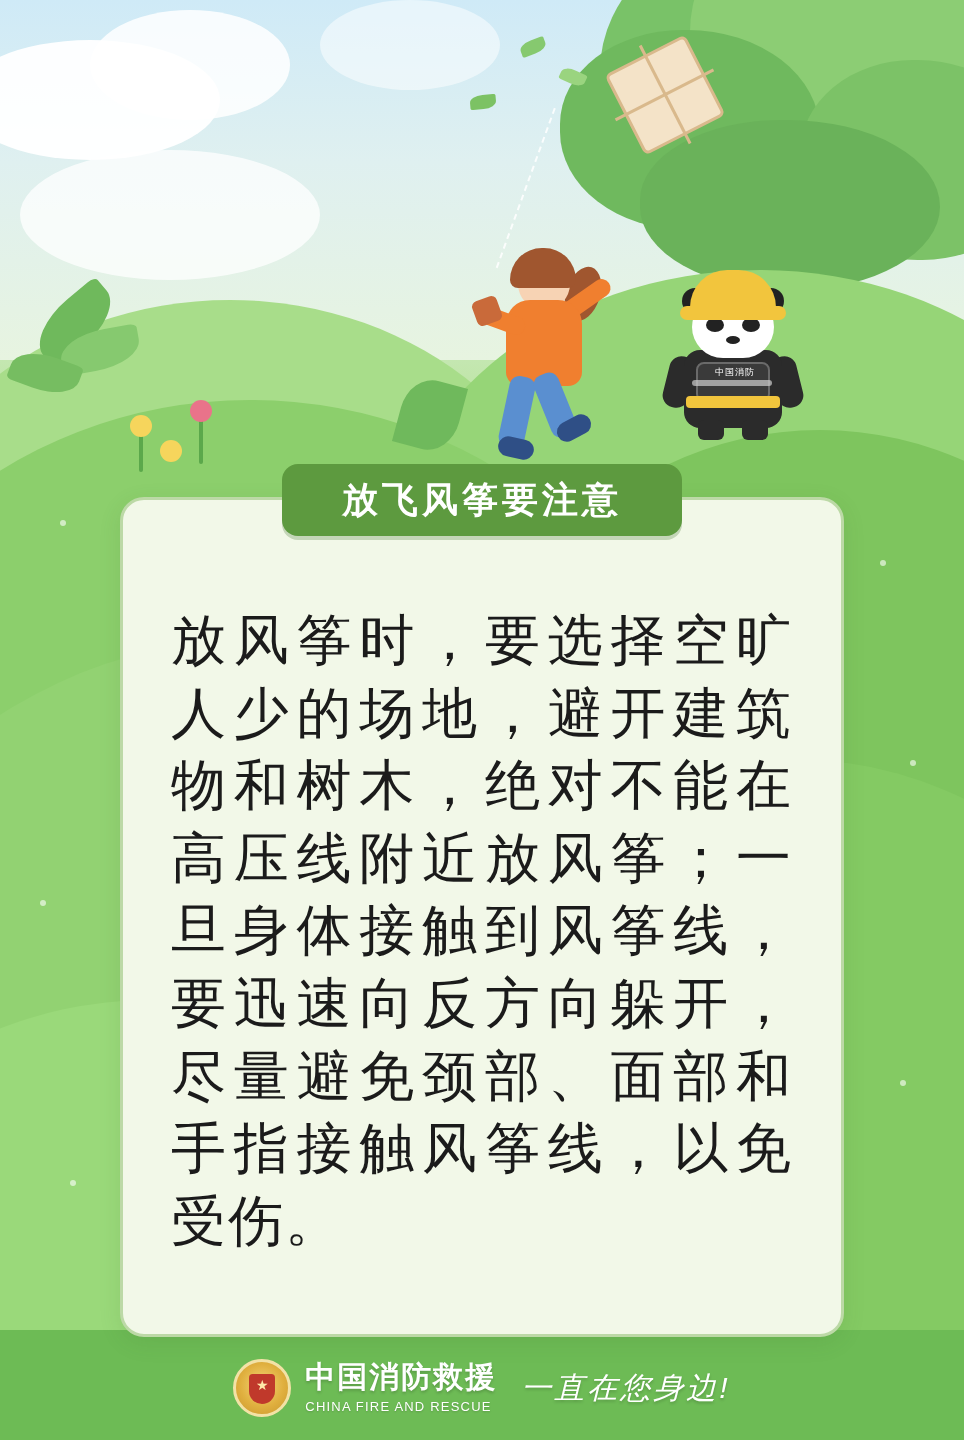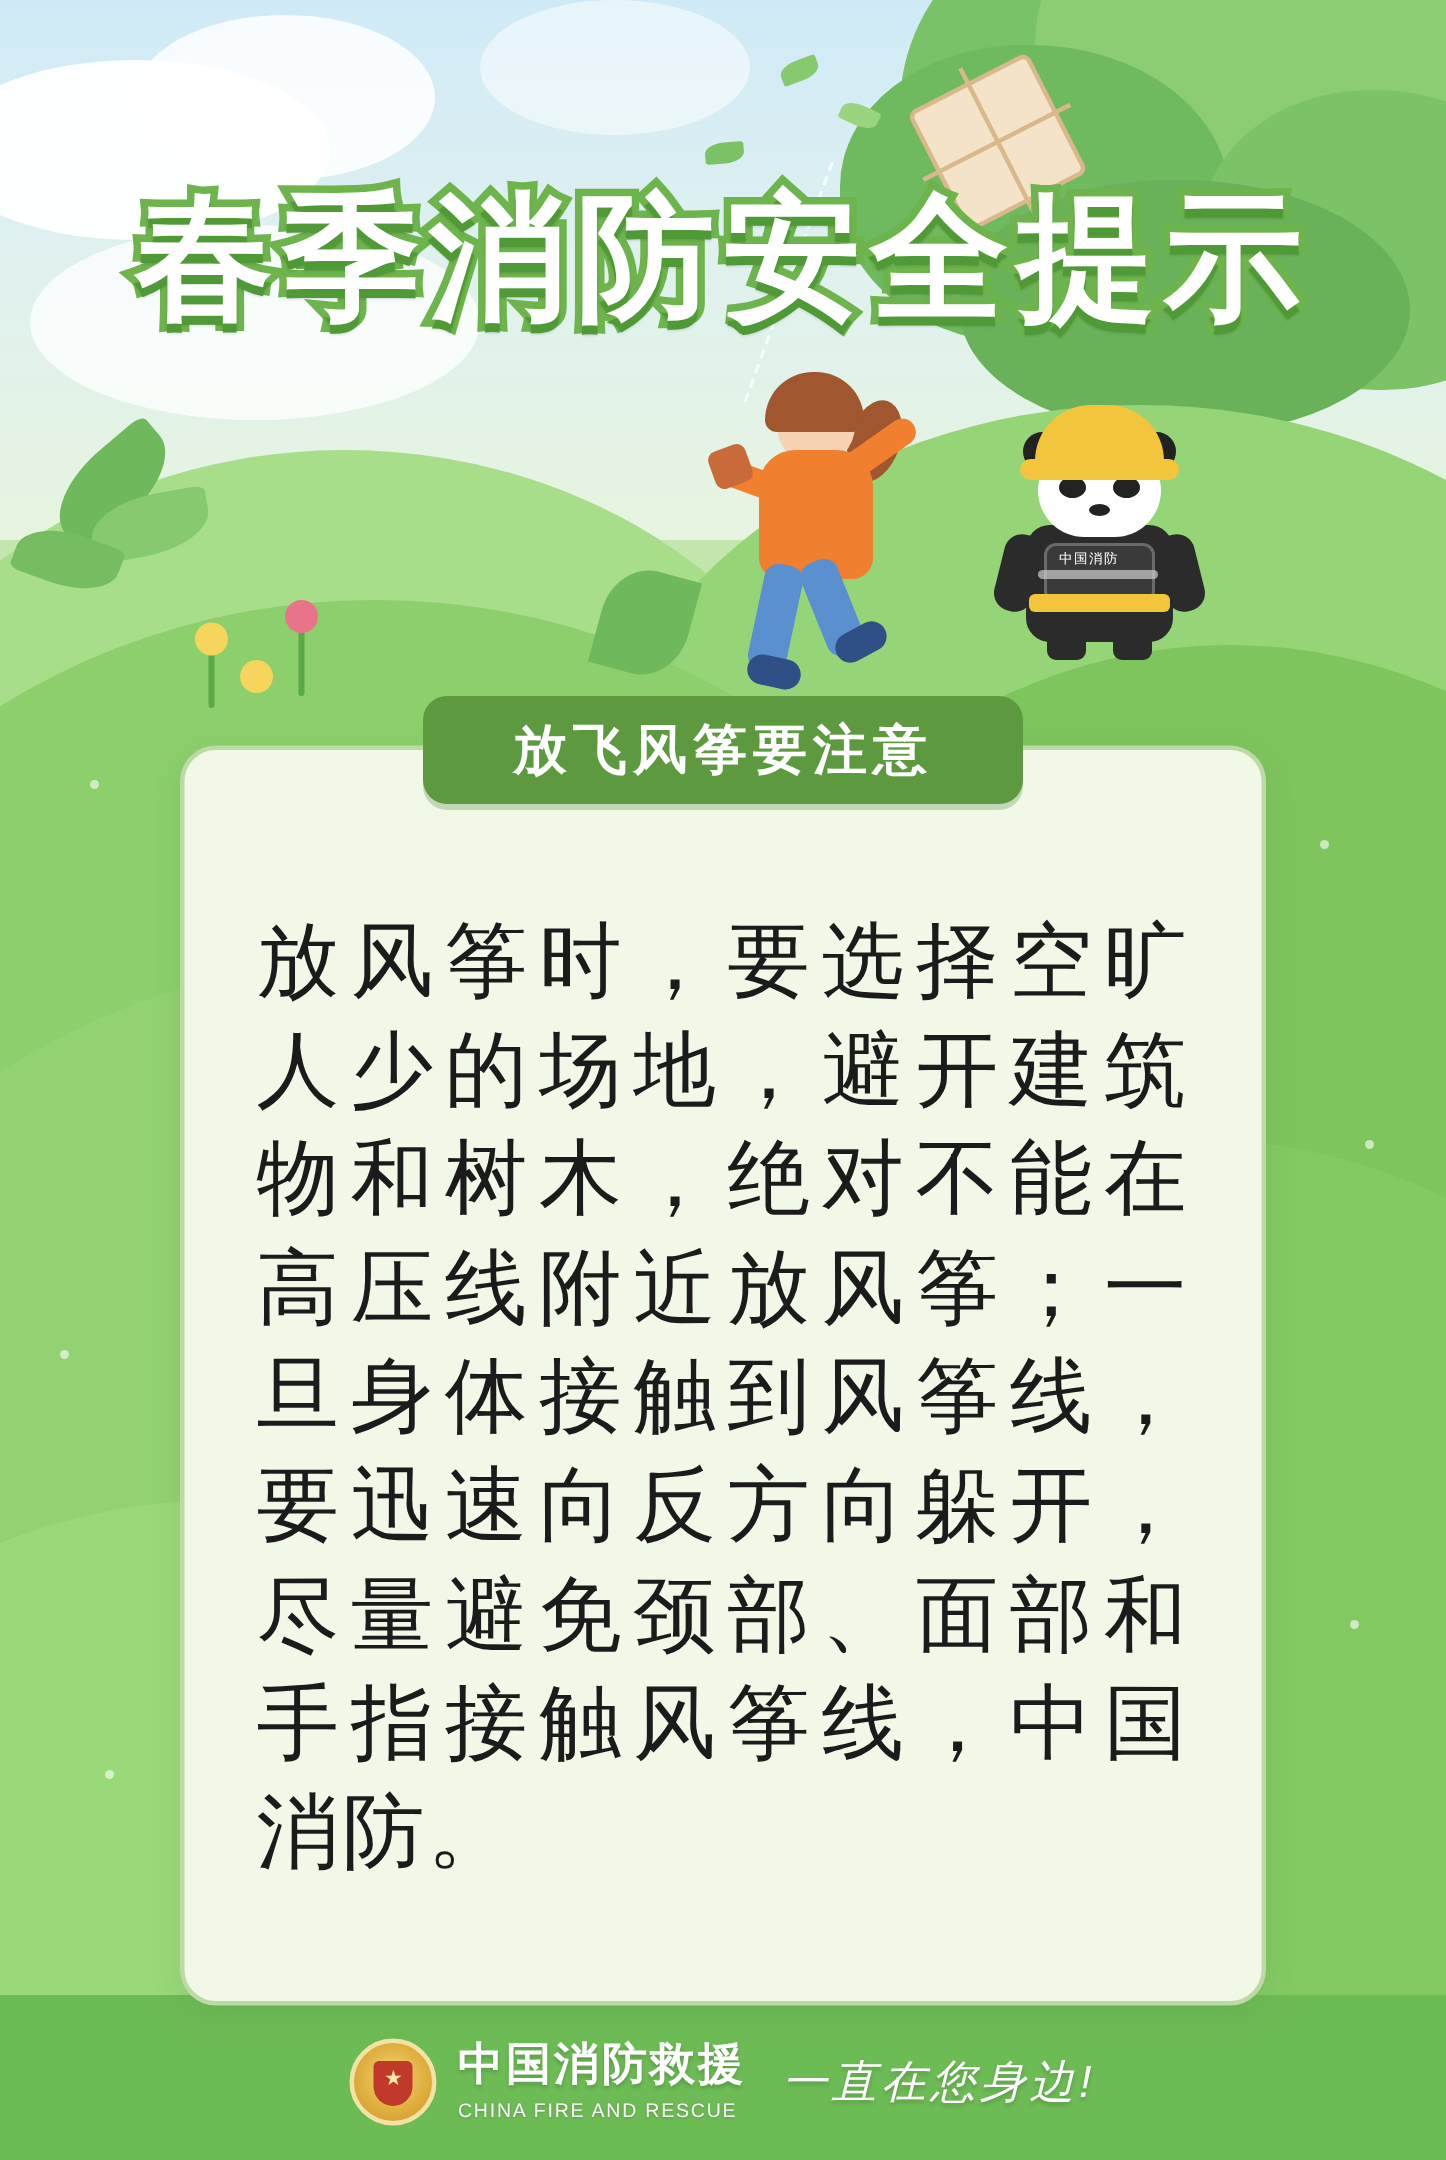--- a/index.html
+++ b/index.html
@@ -177,21 +177,21 @@
   .panda .ear-l { position:absolute; left: 20px; top: 18px; width: 26px; height: 26px; background:#222; border-radius: 50%; }
   .panda .ear-r { position:absolute; left: 96px; top: 18px; width: 26px; height: 26px; background:#222; border-radius: 50%; }
   .panda .eye-l { position:absolute; left: 44px; top: 48px; width: 18px; height: 14px; background:#222; border-radius: 50%; }
   .panda .eye-r { position:absolute; left: 80px; top: 48px; width: 18px; height: 14px; background:#222; border-radius: 50%; }
   .panda .nose { position:absolute; left: 64px; top: 66px; width: 14px; height: 8px; background:#222; border-radius: 50%; }
   .panda .body { position:absolute; left: 22px; top: 80px; width: 98px; height: 78px; background:#2b2b2b; border-radius: 16px; }
   .panda .coat { position:absolute; left: 34px; top: 92px; width: 74px; height: 40px; background:#3a3a3a; border-radius: 8px; border: 2px solid #6a6a6a;}
   .panda .belt { position:absolute; left: 24px; top: 126px; width: 94px; height: 12px; background:#f2c53d; border-radius: 4px; }
   .panda .stripe { position:absolute; left: 30px; top: 110px; width: 80px; height: 6px; background:#cfcfcf; border-radius: 3px; opacity:.7;}
   .panda .badge-text {
-    position:absolute; left: 44px; top: 96px; width: 58px; 
+    position:absolute; left: 44px; top: 96px; width: 58px; text-align:center;
     font-size: 9px; color: #ffffff; font-family: "DejaVu Sans", sans-serif; letter-spacing:1px;
   }
   .panda .arm-l { position:absolute; left: 4px; top: 86px; width: 26px; height: 52px; background:#2b2b2b; border-radius: 12px; transform: rotate(14deg);}
   .panda .arm-r { position:absolute; left: 112px; top: 86px; width: 26px; height: 52px; background:#2b2b2b; border-radius: 12px; transform: rotate(-14deg);}
   .panda .leg-l { position:absolute; left: 36px; top: 150px; width: 26px; height: 20px; background:#2b2b2b; border-radius: 6px;}
   .panda .leg-r { position:absolute; left: 80px; top: 150px; width: 26px; height: 20px; background:#2b2b2b; border-radius: 6px;}
 
   
   .card {
     position: absolute;
@@ -328,23 +328,20 @@
   <div class="kite">
     <div class="body"></div>
     <div class="cross-v"></div>
     <div class="cross-h"></div>
   </div>
   <div class="kite-string"></div>
   <div class="leaf l1"></div>
   <div class="leaf l2"></div>
   <div class="leaf l3"></div>
 
-  <div class="title-wrap">
-    <div class="title">春季消防安全提示</div>
-  </div>
 
   <div class="child">
     <div class="ponytail"></div>
     <div class="arm-up"></div>
     <div class="head"></div>
     <div class="hair"></div>
     <div class="body"></div>
     <div class="arm-dn"></div>
     <div class="reel"></div>
     <div class="leg1"></div>
@@ -368,21 +365,21 @@
     <div class="face"></div>
     <div class="eye-l"></div>
     <div class="eye-r"></div>
     <div class="nose"></div>
     <div class="helmet"></div>
     <div class="helmet-brim"></div>
   </div>
 
   <div class="card">
     <div class="card-label">放飞风筝要注意</div>
-    <div class="card-body">放风筝时，要选择空旷人少的场地，避开建筑物和树木，绝对不能在高压线附近放风筝；一旦身体接触到风筝线，要迅速向反方向躲开，尽量避免颈部、面部和手指接触风筝线，中国消防。</div>
+    <div class="card-body">放风筝时，要选择空旷人少的场地，避开建筑物和树木，绝对不能在高压线附近放风筝；一旦身体接触到风筝线，要迅速向反方向躲开，尽量避免颈部、面部和手指接触风筝线，以免受伤。</div>
   </div>
 
   <div class="footer">
     <div class="emblem">
       <div class="shield"></div>
       <div class="star">★</div>
     </div>
     <div class="footer-text">
       <span class="footer-cn">中国消防救援</span>
       <span class="footer-en">CHINA FIRE AND RESCUE</span>

